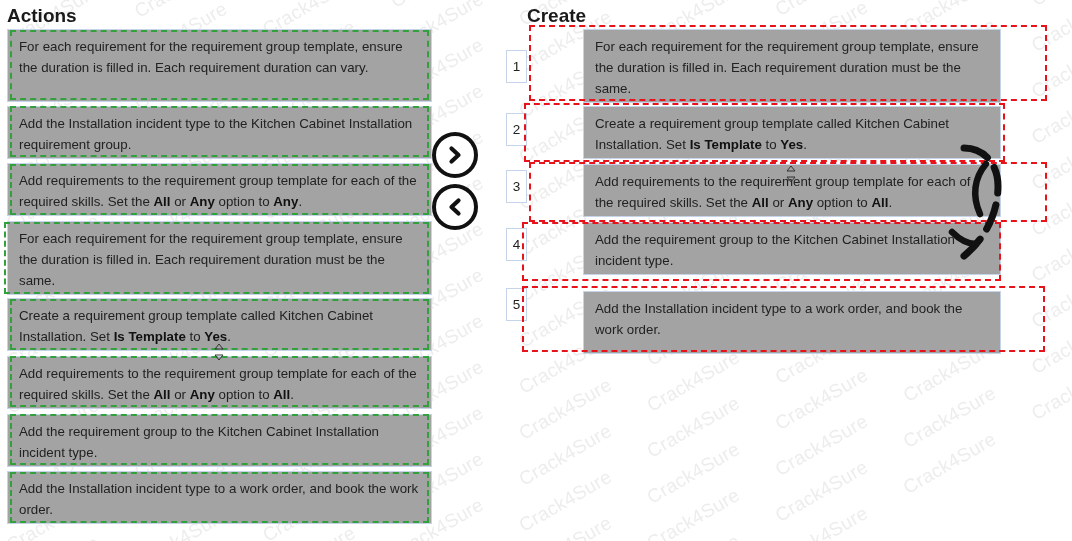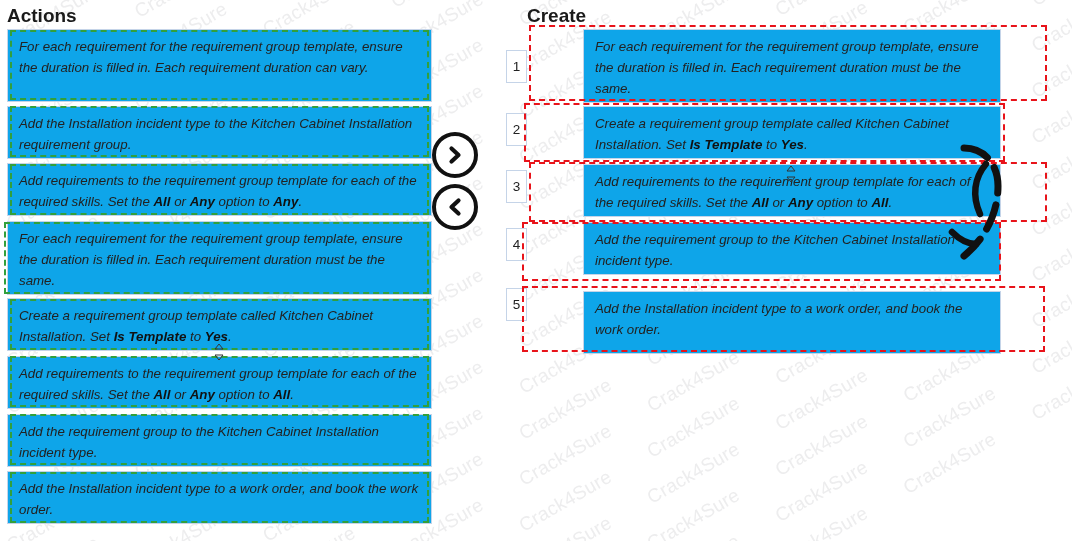--- a/index.html
+++ b/index.html
@@ -45,25 +45,24 @@
     font-weight: bold;
     color: #1a1a1a;
     z-index: 20;
   }
   #hdr-actions { left: 7px; top: 5px; }
   #hdr-order   { left: 527px; top: 5px; }
 
   
   .card {
     position: absolute;
-    background: #0ea5e9;
+    background: #a3a3a3;
     border: 1px solid #c5d4e8;
     box-sizing: border-box;
     z-index: 12;
-    font-style: italic;
   }
   .card .card-text {
     font-size: 13.3px;
     line-height: 21px;
     color: #222222;
     padding: 6px 12px 6px 11px;
     box-sizing: border-box;
   }
   .card .card-text b { font-weight: bold; color: #111; }
 

